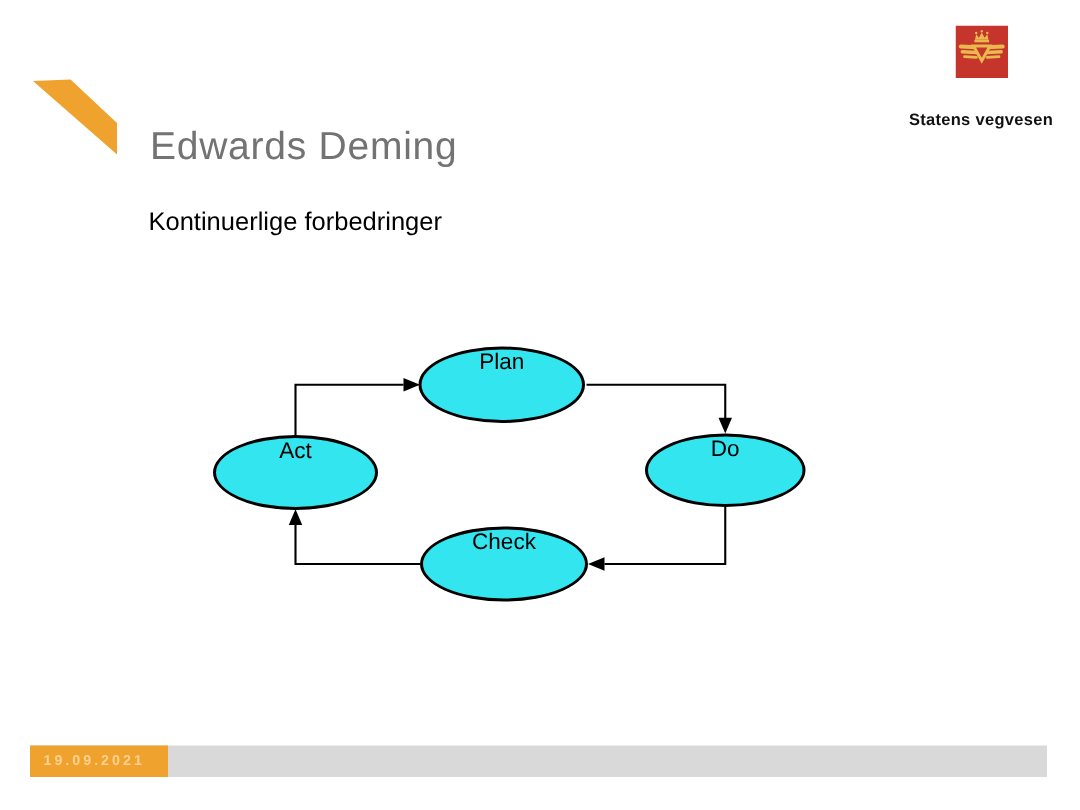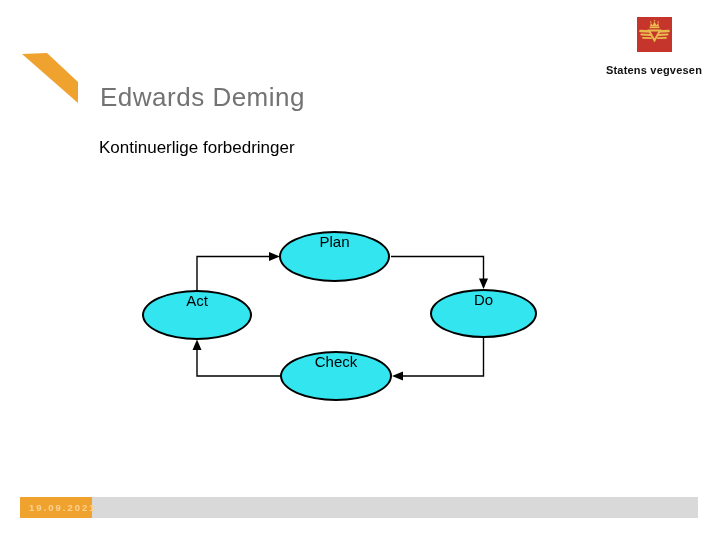--- a/index.html
+++ b/index.html
@@ -11,21 +11,21 @@
     overflow:hidden;
     font-family:"Liberation Sans", sans-serif;
     color:#000;
   }
   
   .corner-arrow { position:absolute; left:0; top:0; width:110px; height:120px; }
 
   
   .logo { position:absolute; left:604px; top:17px; width:100px; text-align:center; }
   .logo .emblem { width:35px; height:35px; display:block; margin:0 auto; }
-  .logo .org { margin-top:12px; font-size:11px; font-weight:bold; letter-spacing:0.2px; color:#111; white-space:nowrap; }
+  .logo .org { margin-top:22px; font-size:11px; font-weight:bold; letter-spacing:0.2px; color:#111; white-space:nowrap; }
 
   
   .title {
     position:absolute; left:100px; top:82px;
     font-size:26px; font-weight:400; letter-spacing:0.5px; color:#737373;
   }
   .subtitle {
     position:absolute; left:99px; top:138px;
     font-size:17px; font-weight:400; color:#000000;
   }
@@ -47,21 +47,21 @@
   .node-act   { left:2px;   top:70px;  width:110px; height:50px; }
 
   
   .footer-bar {
     position:absolute; left:20px; top:497px;
     width:678px; height:21px;
     background:#D9D9D9;
   }
   .date-block {
     position:absolute; left:0; top:0;
-    width:72px; height:21px;
+    width:92px; height:21px;
     background:#F0A22E;
     color:#FDD290;
     font-size:9.5px; font-weight:bold; letter-spacing:2px;
     display:flex; align-items:center;
     padding-left:9px;
     white-space:nowrap;
   }
 </style>
 </head>
 <body>

